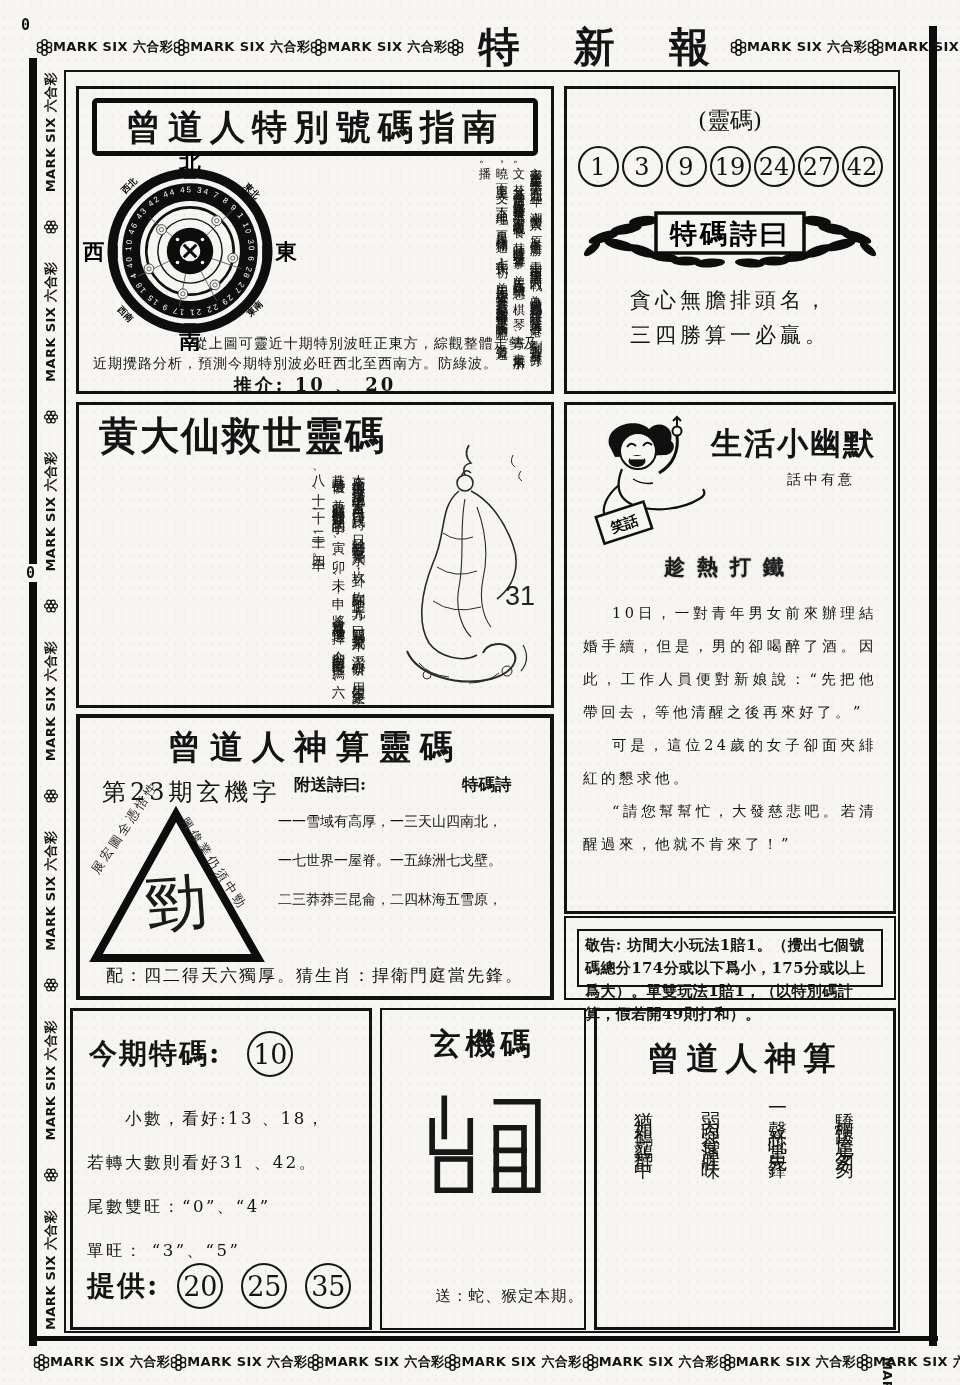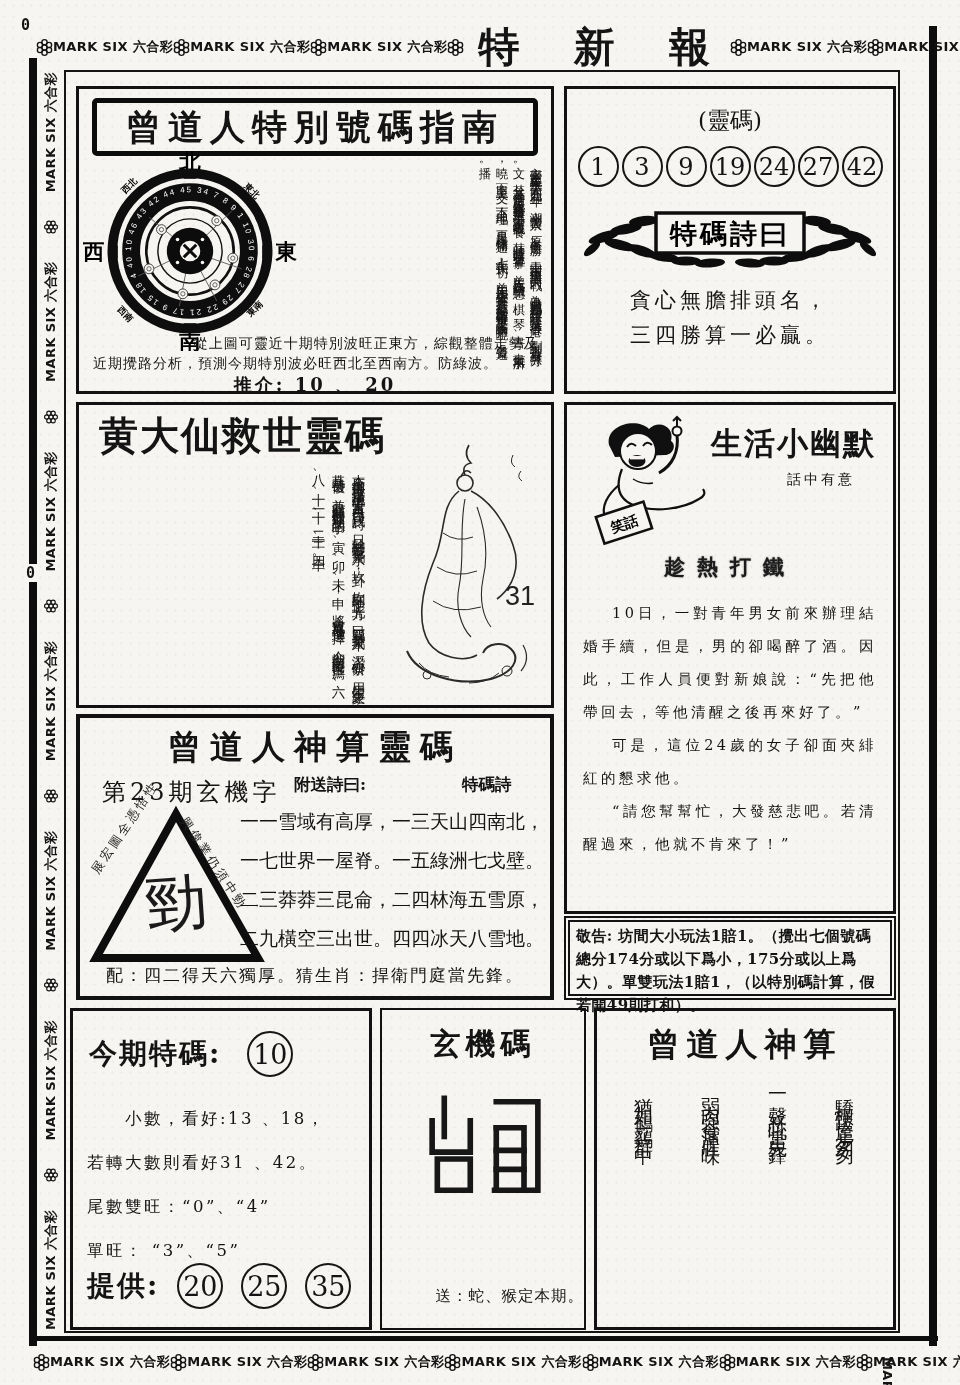--- a/index.html
+++ b/index.html
@@ -76,43 +76,43 @@
   #box-shensuan { left:76px; top:714px; width:478px; height:286px; border-width:4px; }
   #ss-title { text-align:center; margin-top:7px; font-size:33px; font-weight:bold; letter-spacing:9px; }
   #ss-mystic-label { position:absolute; left:22px; top:58px; font-size:24px; letter-spacing:4px; }
   #ss-tri { position:absolute; left:6px; top:84px; }
   .tri-side { position:absolute; font-size:12.5px; letter-spacing:3px; color:#222; white-space:nowrap; }
   #tri-left  { left:8px;  top:150px; transform:rotate(-56deg); transform-origin:0 0; }
   #tri-right { left:110px; top:96px; transform:rotate(56deg); transform-origin:0 0; }
   #ss-h1 { position:absolute; left:214px; top:56px; font-size:16.5px; font-weight:bold; }
   #ss-h2 { position:absolute; left:382px; top:56px; font-size:16.5px; font-weight:bold; }
   #ss-poems { position:absolute; left:198px; top:84px; width:266px; }
-  #ss-poems .row { display:flex; justify-content:flex-end; line-height:39px; font-size:19px; white-space:nowrap; }
+  #ss-poems .row { display:flex; justify-content:flex-start; line-height:39px; font-size:14px; white-space:nowrap; }
   #ss-footer { position:absolute; left:0; right:0; top:246px; text-align:center; font-size:17px; letter-spacing:2px; }
   
-  #box-notice { left:564px; top:916px; width:332px; height:84px; border-width:2px; padding:2px; }
+  #box-notice { left:564px; top:916px; width:332px; height:84px; border-width:2px; padding:11px; }
   #notice-inner { border:2px solid #121212; height:100%; padding:3px 6px;
     font-size:15px; line-height:23px; font-weight:bold; letter-spacing:0.4px; }
   
   #box-special { left:70px; top:1008px; width:302px; height:322px; }
   .biglabel { font-size:28px; font-weight:bold; letter-spacing:2px; }
   #sp-row1 { position:absolute; left:16px; top:20px; display:flex; align-items:center; gap:26px; }
   .cnum-lg { width:46px; height:46px; border:2.5px solid #161616; border-radius:50%;
     display:flex; align-items:center; justify-content:center; font-size:27px; }
   #sp-lines { position:absolute; left:14px; right:10px; top:86px; font-size:16.5px; line-height:44px; letter-spacing:2.5px; white-space:nowrap; }
   #sp-lines .i1 { padding-left:38px; }
   #sp-row2 { position:absolute; left:14px; top:252px; display:flex; align-items:center; gap:18px; }
   
   #box-mystic { left:380px; top:1008px; width:206px; height:322px; border-width:2.5px; }
   #my-title { text-align:center; margin-top:14px; font-size:30px; font-weight:bold; letter-spacing:5px; }
   #my-glyph { position:absolute; left:38px; top:78px; }
   #my-footer { position:absolute; left:0; right:0; top:276px; text-align:right; font-size:15.5px; letter-spacing:1px; }
   
   #box-oracle { left:594px; top:1008px; width:302px; height:322px; }
-  #or-title { text-align:center; margin-top:12px; font-size:32px; font-weight:bold; letter-spacing:7px; }
+  #or-title { text-align:center; margin-top:26px; font-size:32px; font-weight:bold; letter-spacing:7px; }
   #or-cols { display:flex; flex-direction:row-reverse; justify-content:space-around; margin-top:16px; height:252px; padding:0 14px; }
   #or-cols .vcol { writing-mode:vertical-rl; font-size:19px; letter-spacing:8px; }
 </style>
 </head>
 <body>
 
 <svg width="0" height="0" style="position:absolute" aria-hidden="true">
   <defs>
     <g id="flower" fill="none" stroke="#141414" stroke-width="1.6">
       <circle cx="10" cy="10" r="3.1"></circle>
@@ -407,24 +407,20 @@
           <span>一三天山四南北，</span>
         </div>
       <div class="row">
           <span>一七世界一屋脊。</span>
           <span>一五綠洲七戈壁。</span>
         </div>
       <div class="row">
           <span>二三莽莽三昆侖，</span>
           <span>二四林海五雪原，</span>
         </div>
-      <div class="row">
-          <span>二九橫空三出世。</span>
-          <span>四四冰天八雪地。</span>
-        </div>
     </div>
     <div id="ss-footer">配：四二得天六獨厚。猜生肖：捍衛門庭當先鋒。</div>
   </div>
 
   <div class="box" id="box-notice">
     <div id="notice-inner">敬告: 坊間大小玩法1賠1。（攪出七個號碼總分174分或以下爲小，175分或以上爲大）。單雙玩法1賠1，（以特別碼計算，假若開49則打和）。</div>
   </div>
 
   <div class="box" id="box-special">
     <div id="sp-row1">

